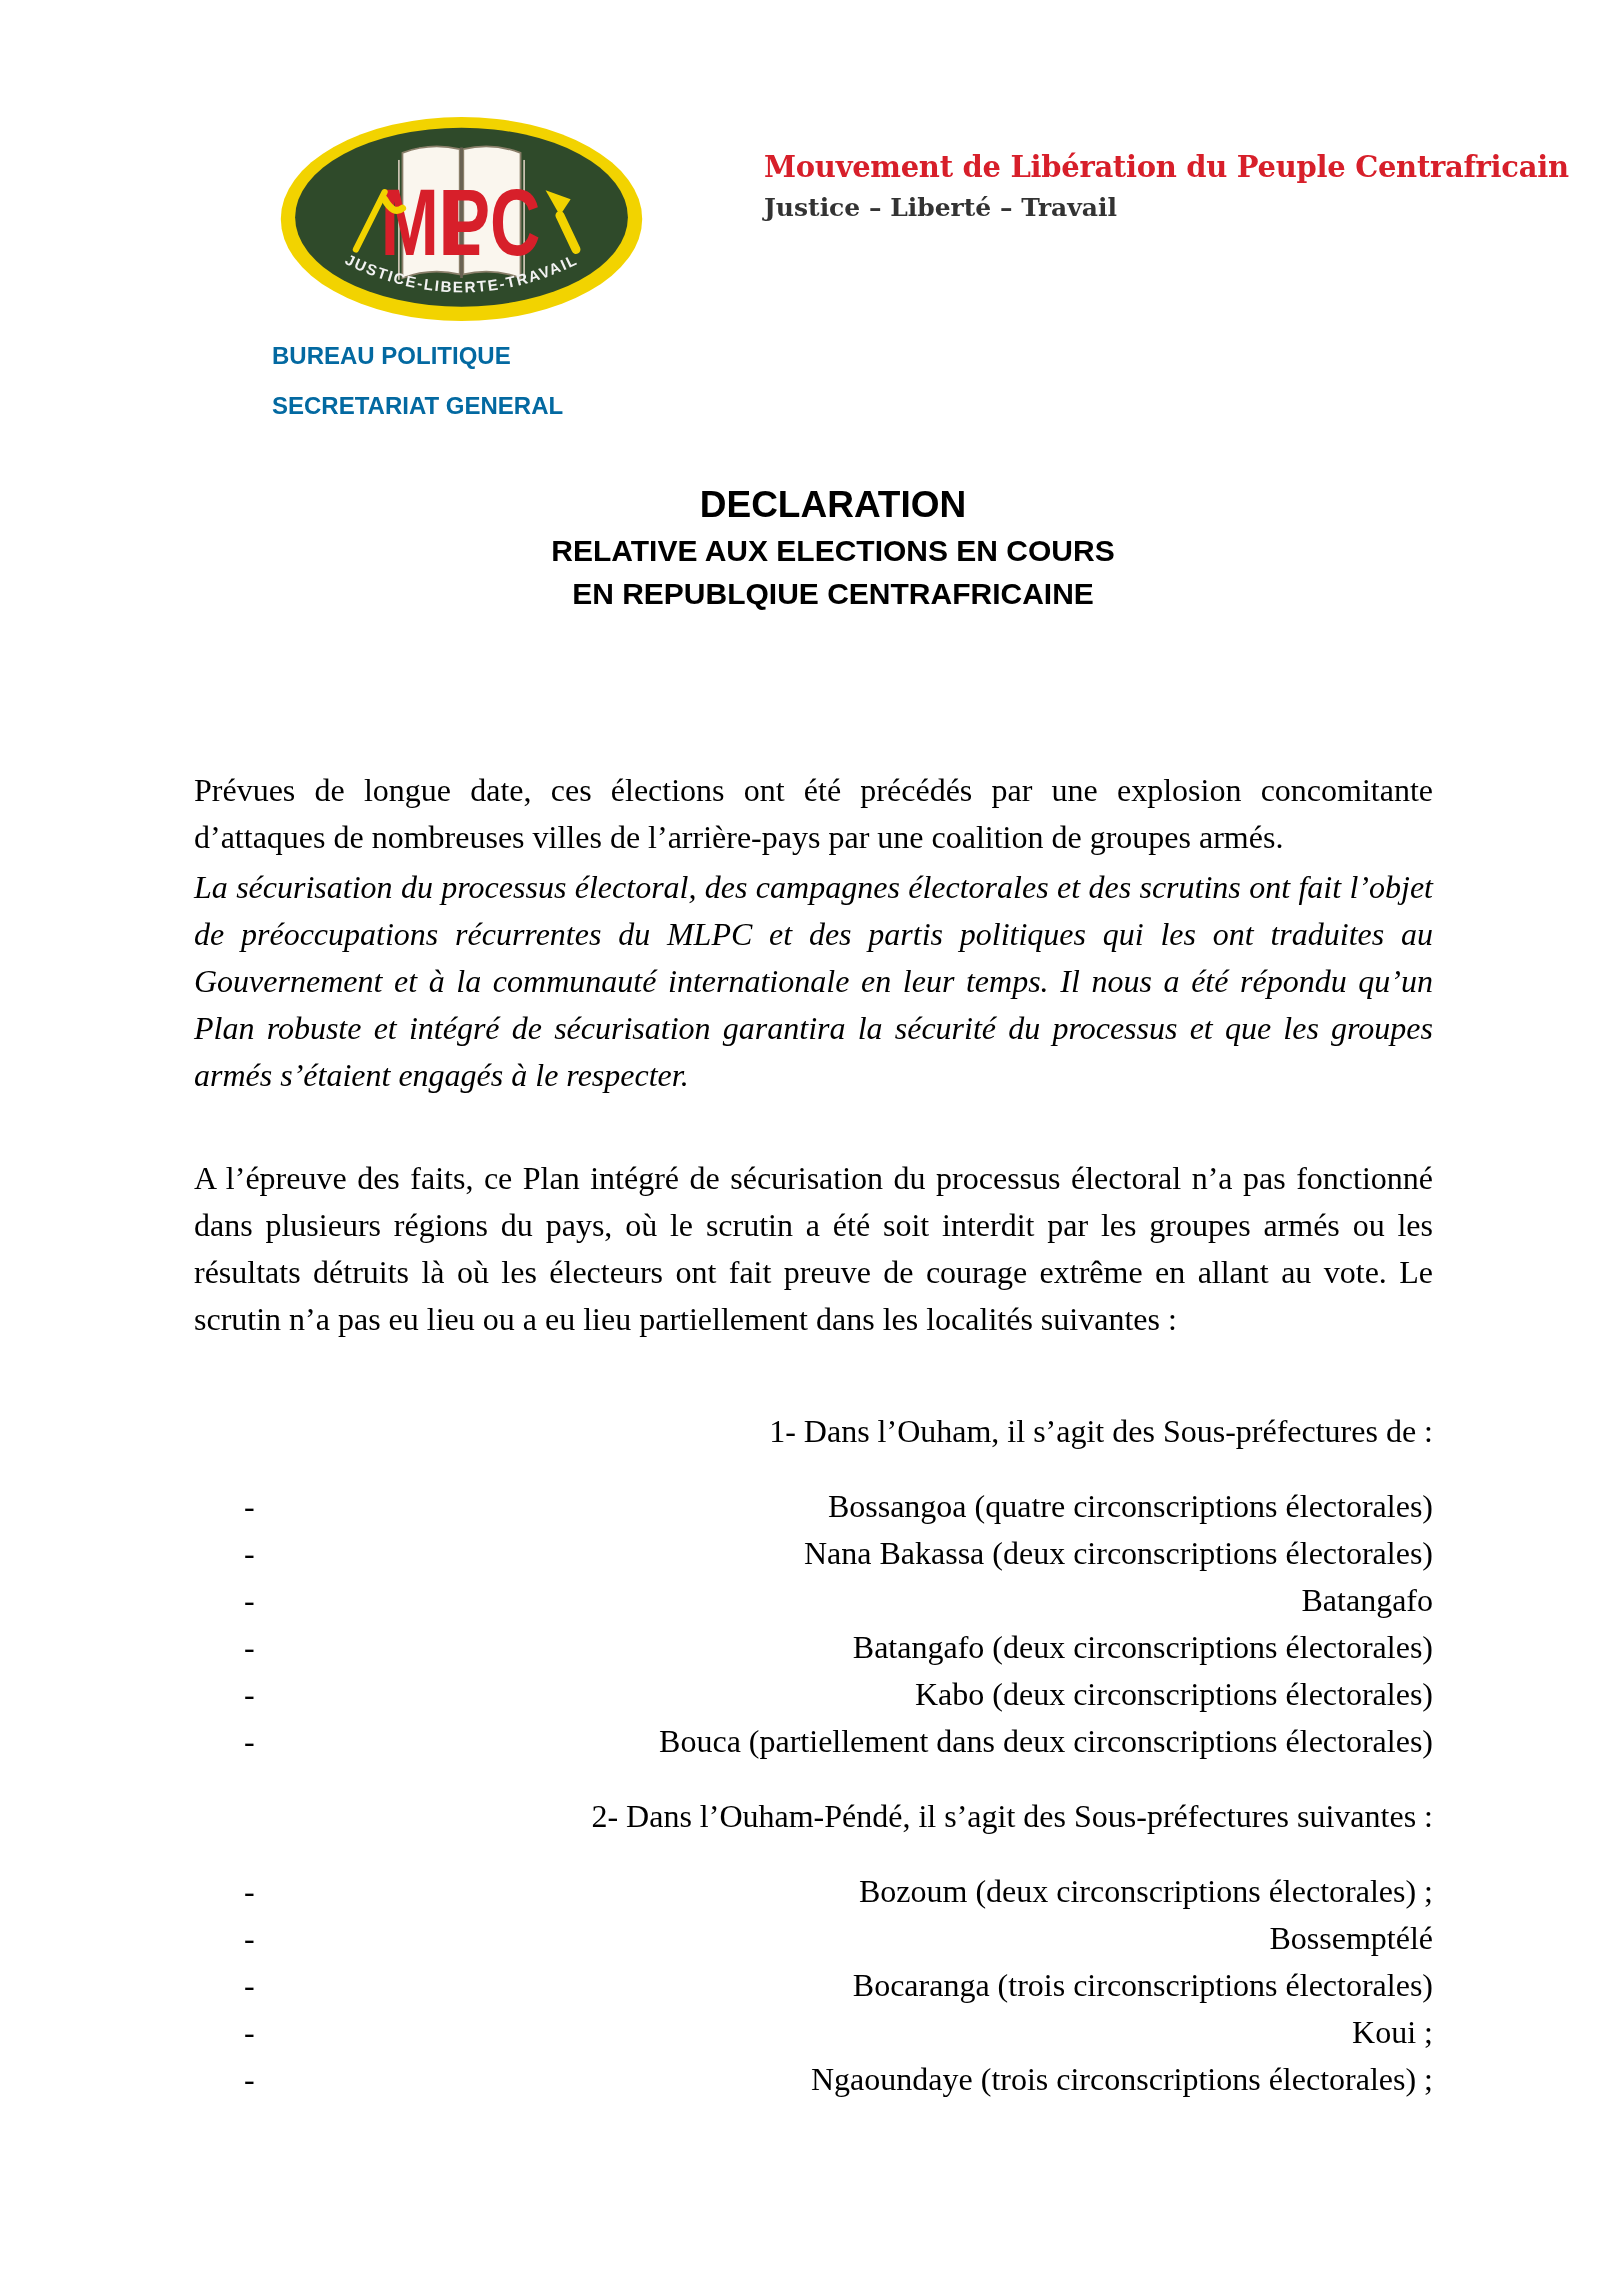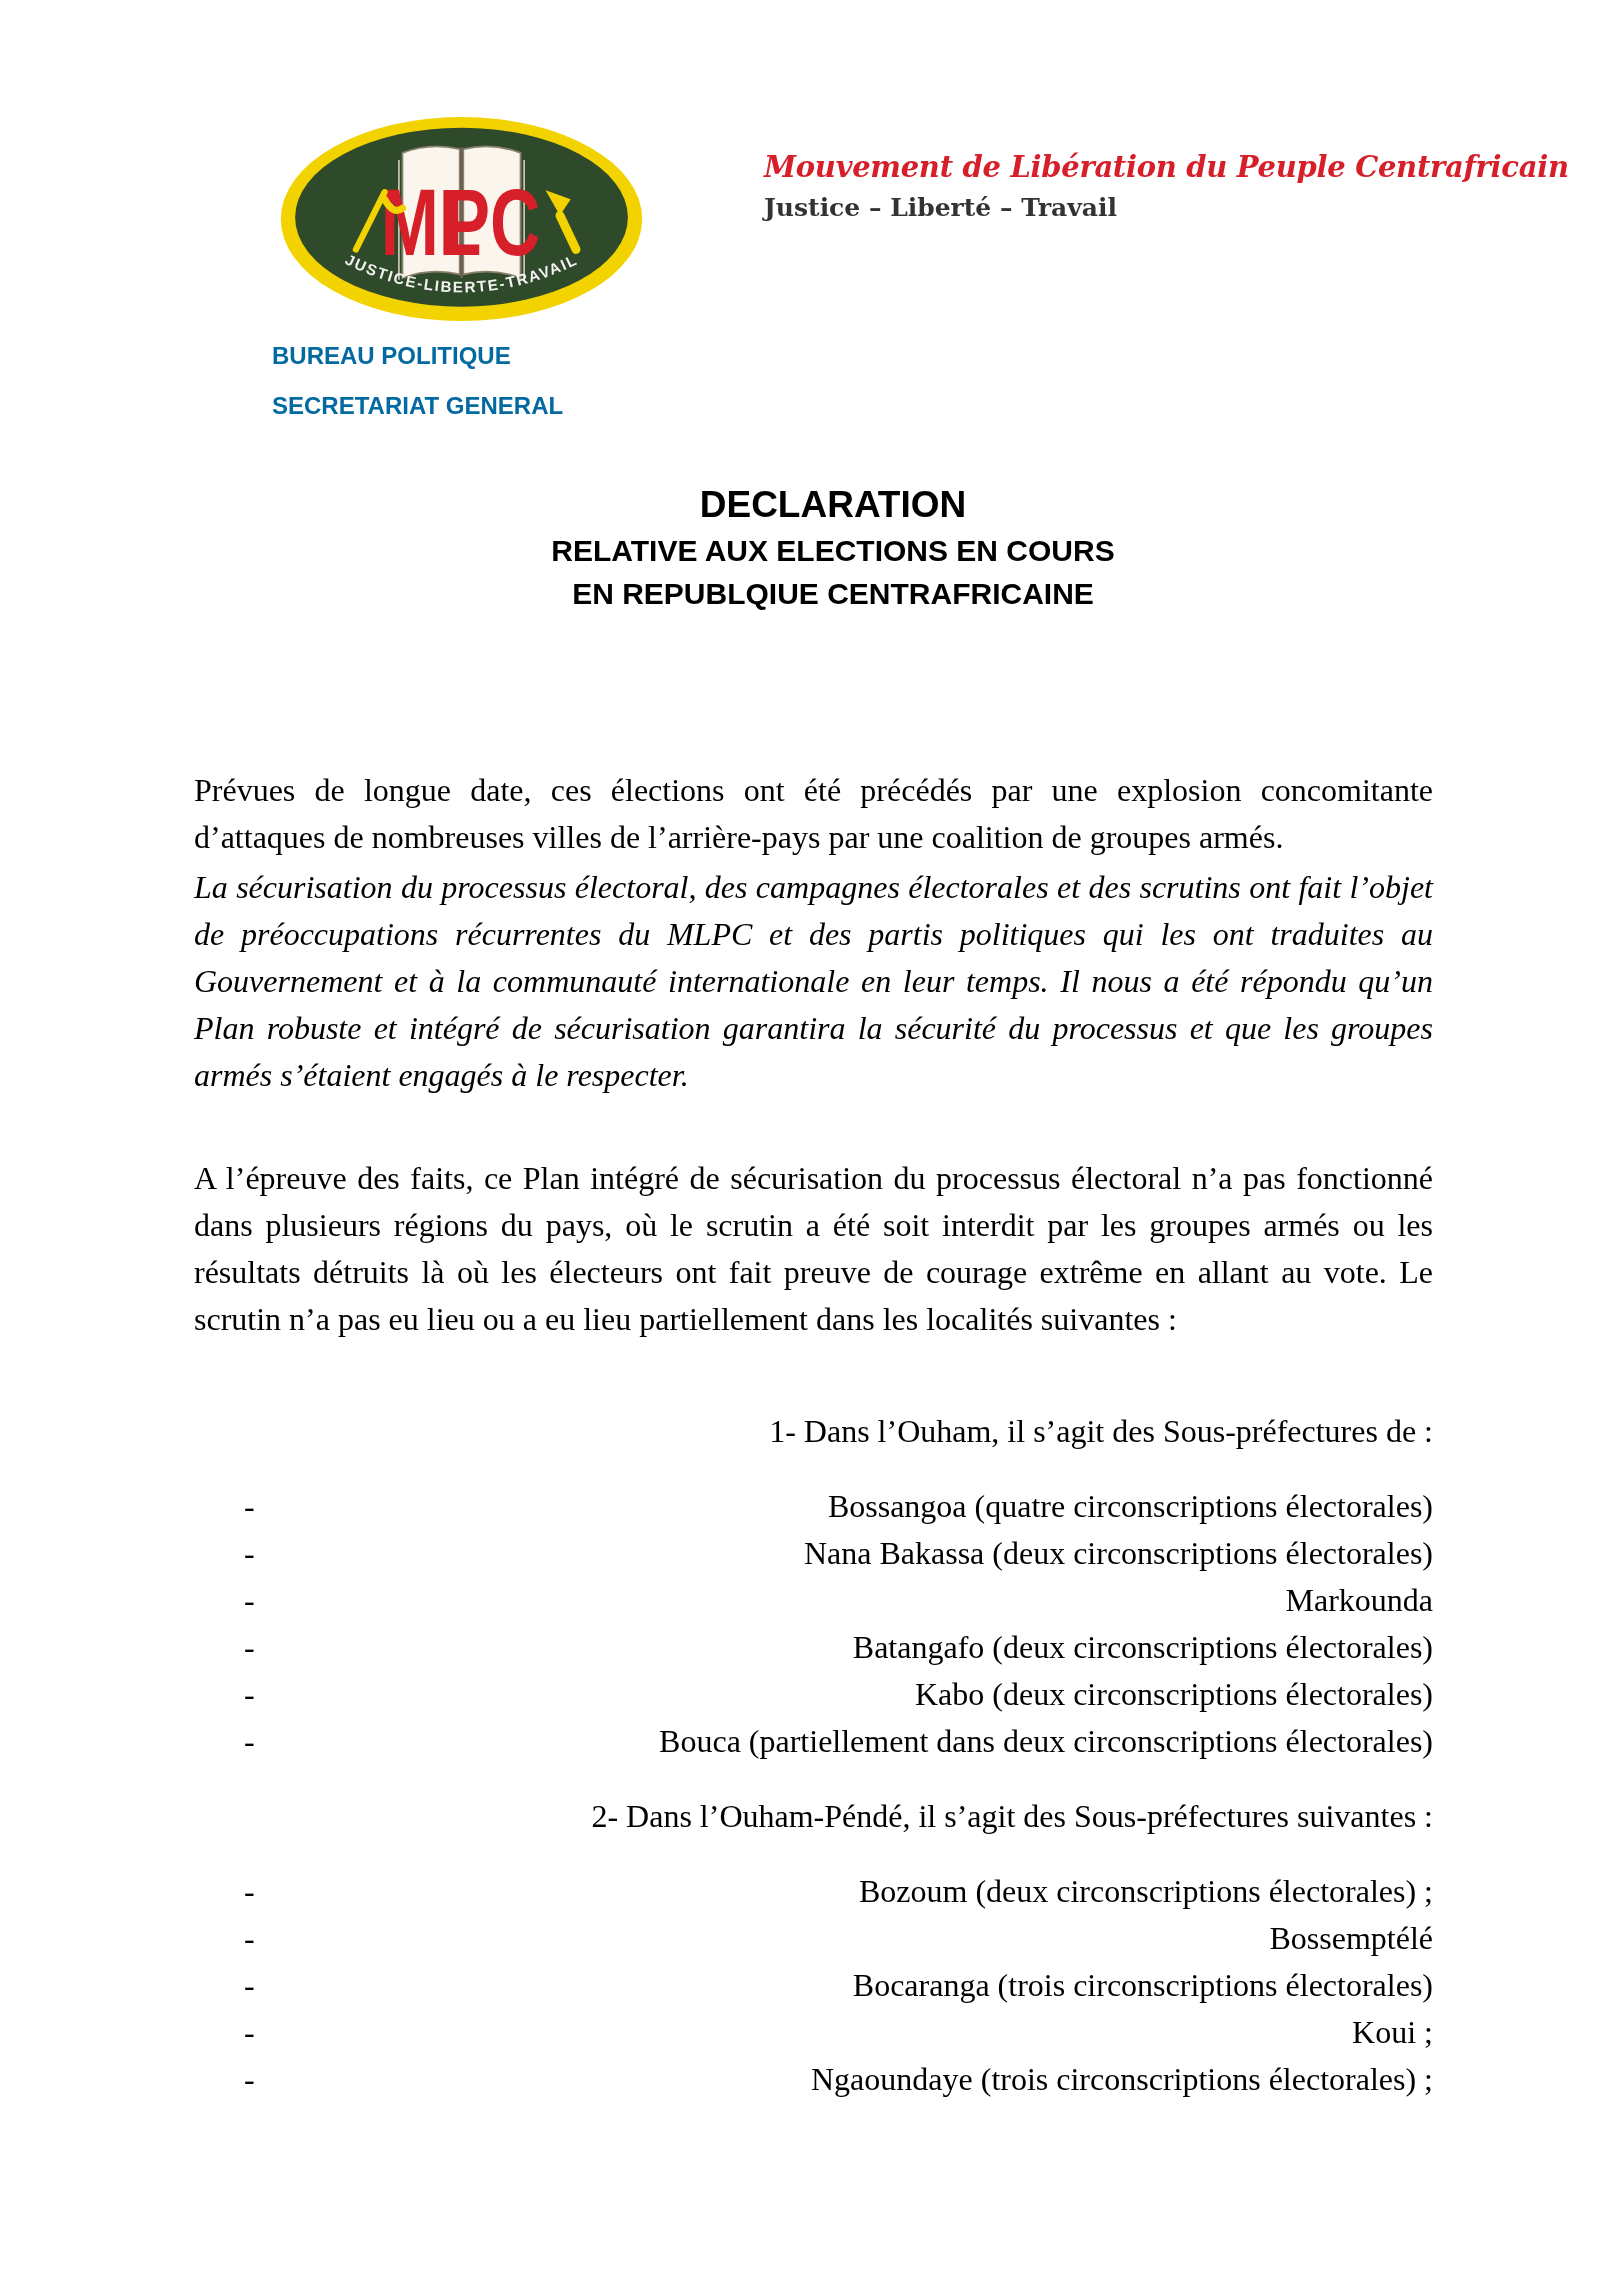--- a/index.html
+++ b/index.html
@@ -5,21 +5,21 @@
   html, body { margin: 0; padding: 0; background: #ffffff; }
   body { width: 1621px; height: 2293px; position: relative; overflow: hidden; }
   .page { position: absolute; left: 0; top: 0; width: 1426px; height: 2293px; background: #fff; }
 
   
   .logo { position: absolute; left: 279px; top: 115px; width: 365px; height: 208px; }
 
   
   .org-name { position: absolute; left: 764px; top: 150px; width: 761px;
     font-family: "DejaVu Serif", "Liberation Serif", serif; font-weight: bold;
-    font-size: 29px; color: #d71f2a; text-align: center; letter-spacing: -0.3px; white-space: nowrap; font-style: italic; }
+    font-size: 29px; color: #d71f2a; text-align: center; letter-spacing: -0.3px; white-space: nowrap; }
   .motto { position: absolute; left: 764px; top: 193px; width: 761px;
     font-family: "DejaVu Serif", "Liberation Serif", serif; font-weight: bold;
     font-size: 25px; color: #333333; white-space: nowrap; }
 
   
   .inst { position: absolute; left: 272px; font-family: "Liberation Sans", sans-serif;
     font-weight: bold; font-size: 24px; color: #0369a1; white-space: nowrap; }
   .inst.l1 { top: 342px; }
   .inst.l2 { top: 392px; }
 
@@ -95,21 +95,21 @@
   <div class="title t3">EN REPUBLQIUE CENTRAFRICAINE</div>
 
   <p class="body para p2">Prévues de longue date, ces élections ont été précédés par une explosion concomitante d’attaques de nombreuses villes de l’arrière-pays par une coalition de groupes armés.</p>
   <p class="body para p3">La sécurisation du processus électoral, des campagnes électorales et des scrutins ont fait l’objet de préoccupations récurrentes du MLPC et des partis politiques qui les ont traduites au Gouvernement et à la communauté internationale en leur temps. Il nous a été répondu qu’un Plan robuste et intégré de sécurisation garantira la sécurité du processus et que les groupes armés s’étaient engagés à le respecter.</p>
   <p class="body para p4">A l’épreuve des faits, ce Plan intégré de sécurisation du processus électoral n’a pas fonctionné dans plusieurs régions du pays, où le scrutin a été soit interdit par les groupes armés ou les résultats détruits là où les électeurs ont fait preuve de courage extrême en allant au vote. Le scrutin n’a pas eu lieu ou a eu lieu partiellement dans les localités suivantes :</p>
 
   <div class="body sec1">1- Dans l’Ouham, il s’agit des Sous-préfectures de :</div>
   <ul class="body list list1">
     <li><span class="dash">-</span><span>Bossangoa (quatre circonscriptions électorales)</span></li>
     <li><span class="dash">-</span><span>Nana Bakassa (deux circonscriptions électorales)</span></li>
-    <li><span class="dash">-</span><span>Markounda</span></li>
+    <li><span class="dash">-</span><span>Batangafo</span></li>
     <li><span class="dash">-</span><span>Batangafo (deux circonscriptions électorales)</span></li>
     <li><span class="dash">-</span><span>Kabo (deux circonscriptions électorales)</span></li>
     <li><span class="dash">-</span><span>Bouca (partiellement dans deux circonscriptions électorales)</span></li>
   </ul>
 
   <div class="body sec2">2- Dans l’Ouham-Péndé, il s’agit des Sous-préfectures suivantes :</div>
   <ul class="body list list2">
     <li><span class="dash">-</span><span>Bozoum (deux circonscriptions électorales) ;</span></li>
     <li><span class="dash">-</span><span>Bossemptélé</span></li>
     <li><span class="dash">-</span><span>Bocaranga (trois circonscriptions électorales)</span></li>

